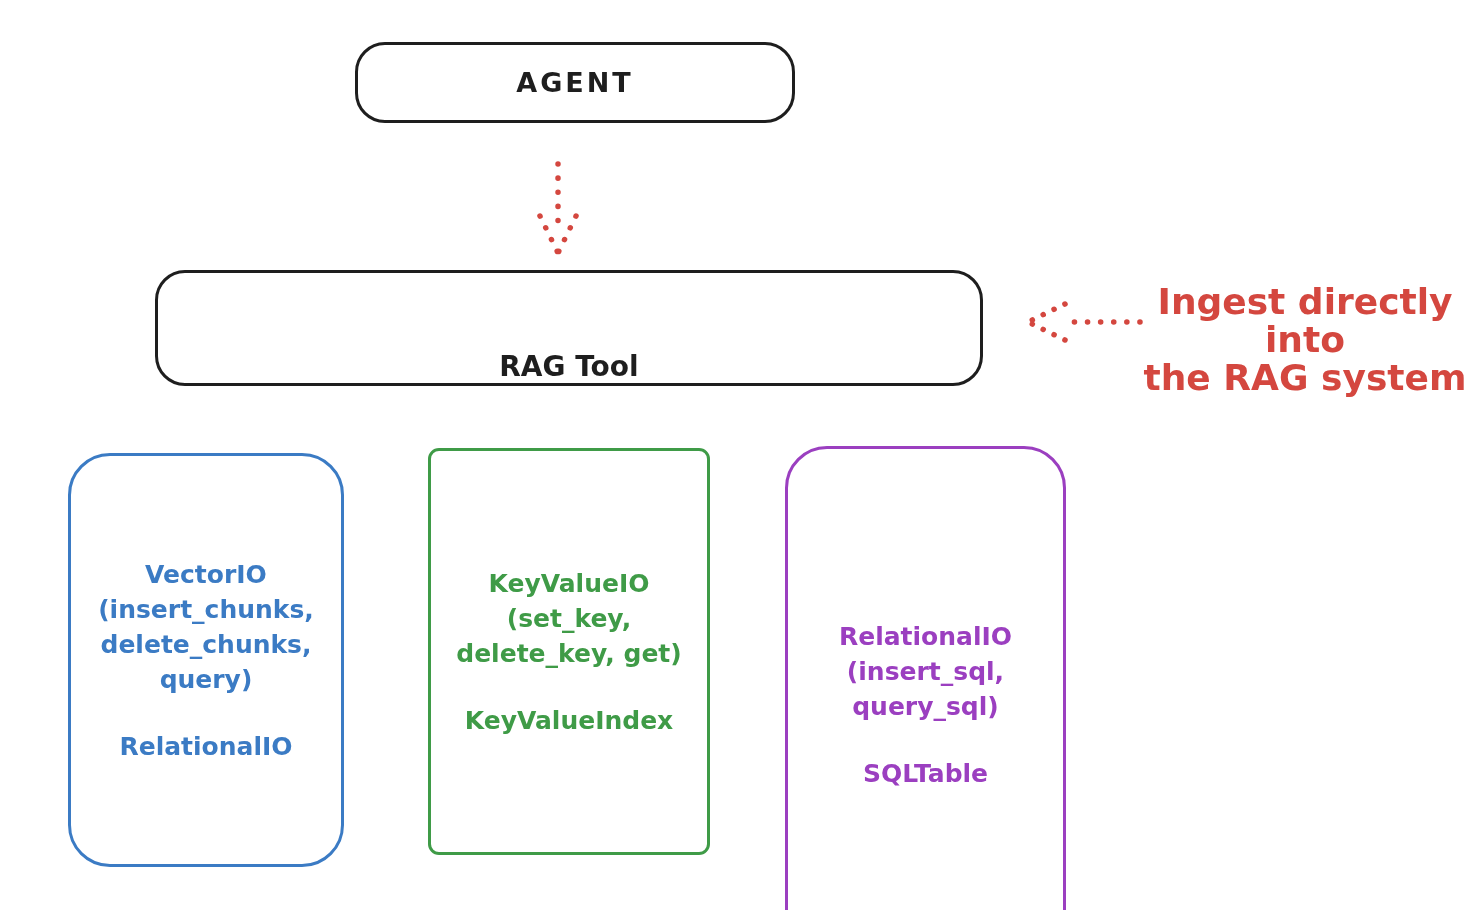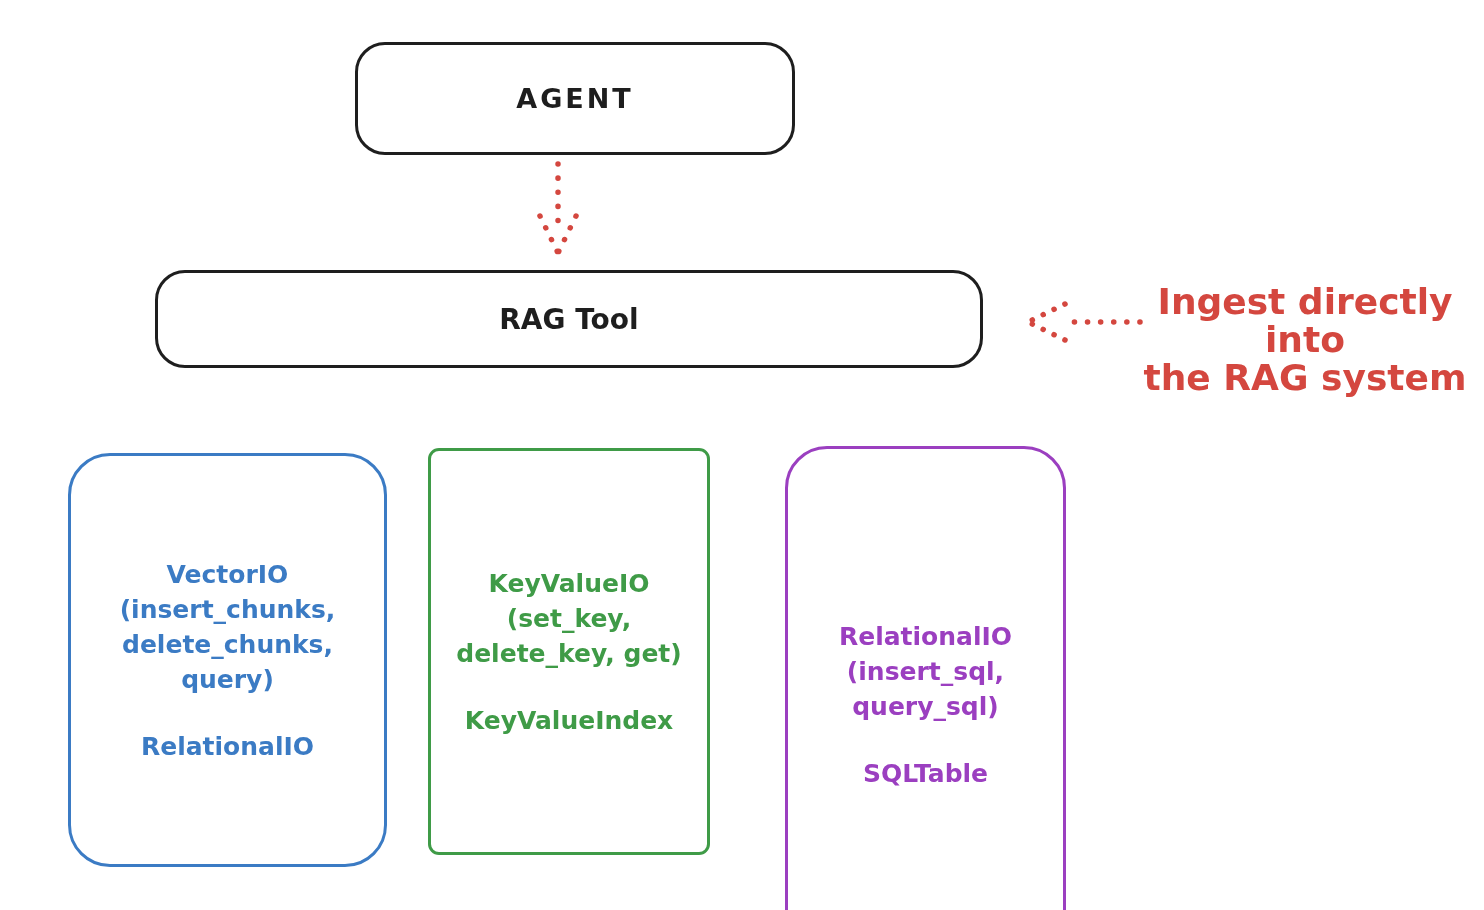--- a/index.html
+++ b/index.html
@@ -25,29 +25,29 @@
     align-items: center;
     justify-content: center;
     box-sizing: border-box;
   }
   .node-label {
     font-size: 28px;
     font-weight: 600;
   }
   #agent-node {
     left: 355px; top: 42px;
-    width: 440px; height: 113px;
+    width: 440px; height: 81px;
   }
   #agent-node .node-label {
     letter-spacing: 3px;
     font-size: 27px;
   }
   #ragtool-node {
     left: 155px; top: 270px;
-    width: 828px; height: 98px;
+    width: 828px; height: 116px; align-items: flex-end;
   }
   .arrow-svg {
     position: absolute;
   }
   #arrow-down {
     left: 523px; top: 158px;
   }
   #arrow-left {
     left: 1015px; top: 295px;
   }
@@ -64,21 +64,21 @@
     position: absolute;
     border-style: solid;
     border-width: 3px;
     border-radius: 42px;
     background: #ffffff;
     display: flex;
     align-items: center;
     justify-content: center;
     box-sizing: border-box;
   }
-  #backend-card-0 { left: 68px;  top: 453px; width: 319px; height: 414px; }
+  #backend-card-0 { left: 68px;  top: 453px; width: 276px; height: 414px; }
   #backend-card-1 { left: 428px; top: 448px; width: 282px; height: 407px; border-radius: 11px; }
   #backend-card-2 { left: 785px; top: 446px; width: 281px; height: 518px; }
   .backend-text {
     width: 252px;
     text-align: center;
     font-size: 25px;
     font-weight: 600;
     line-height: 35px;
   }
   .backend-index {

